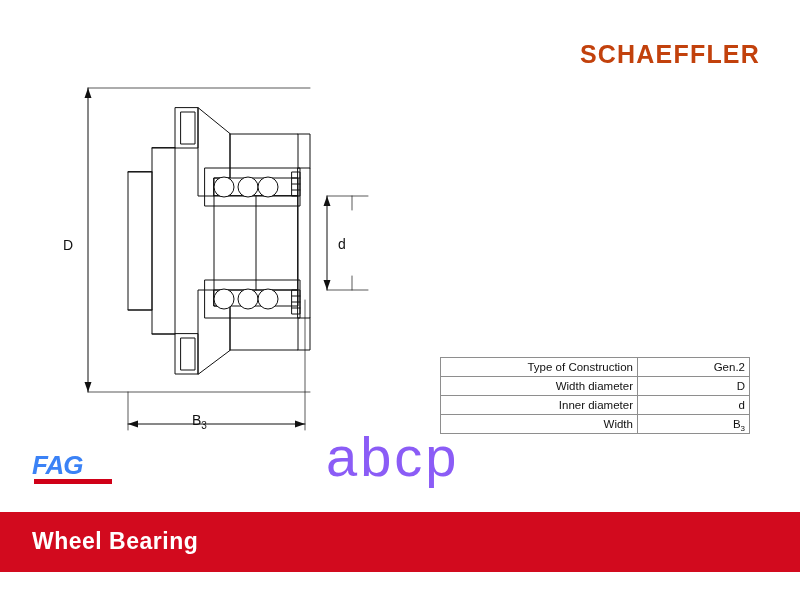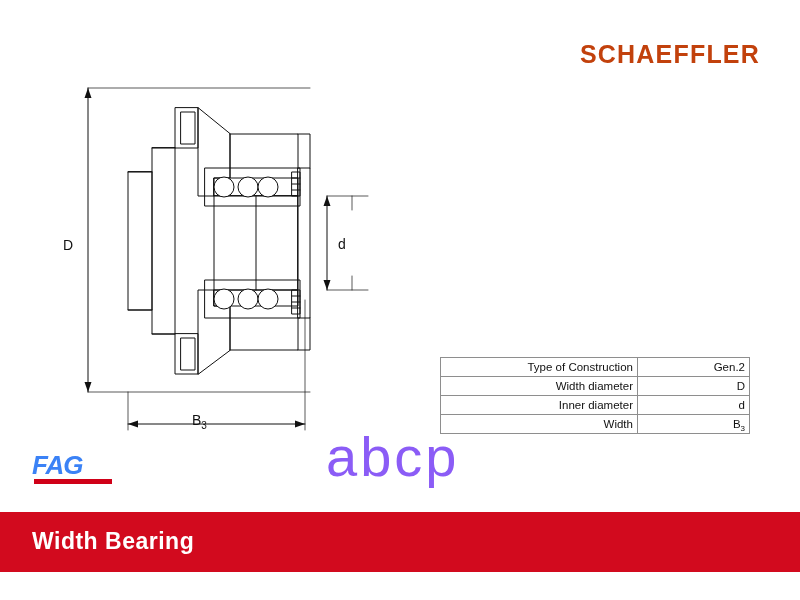--- a/index.html
+++ b/index.html
@@ -248,16 +248,16 @@
       </tr>
     </tbody>
   </table>
 
   <div class="brand-fag">
     <span>FAG</span>
     <span class="fag-underline"></span>
   </div>
 
   <div class="bottom-bar">
-    <div class="bar-title">Width Bearing</div>
+    <div class="bar-title">Wheel Bearing</div>
   </div>
 
 </div>
 
 </body></html>

